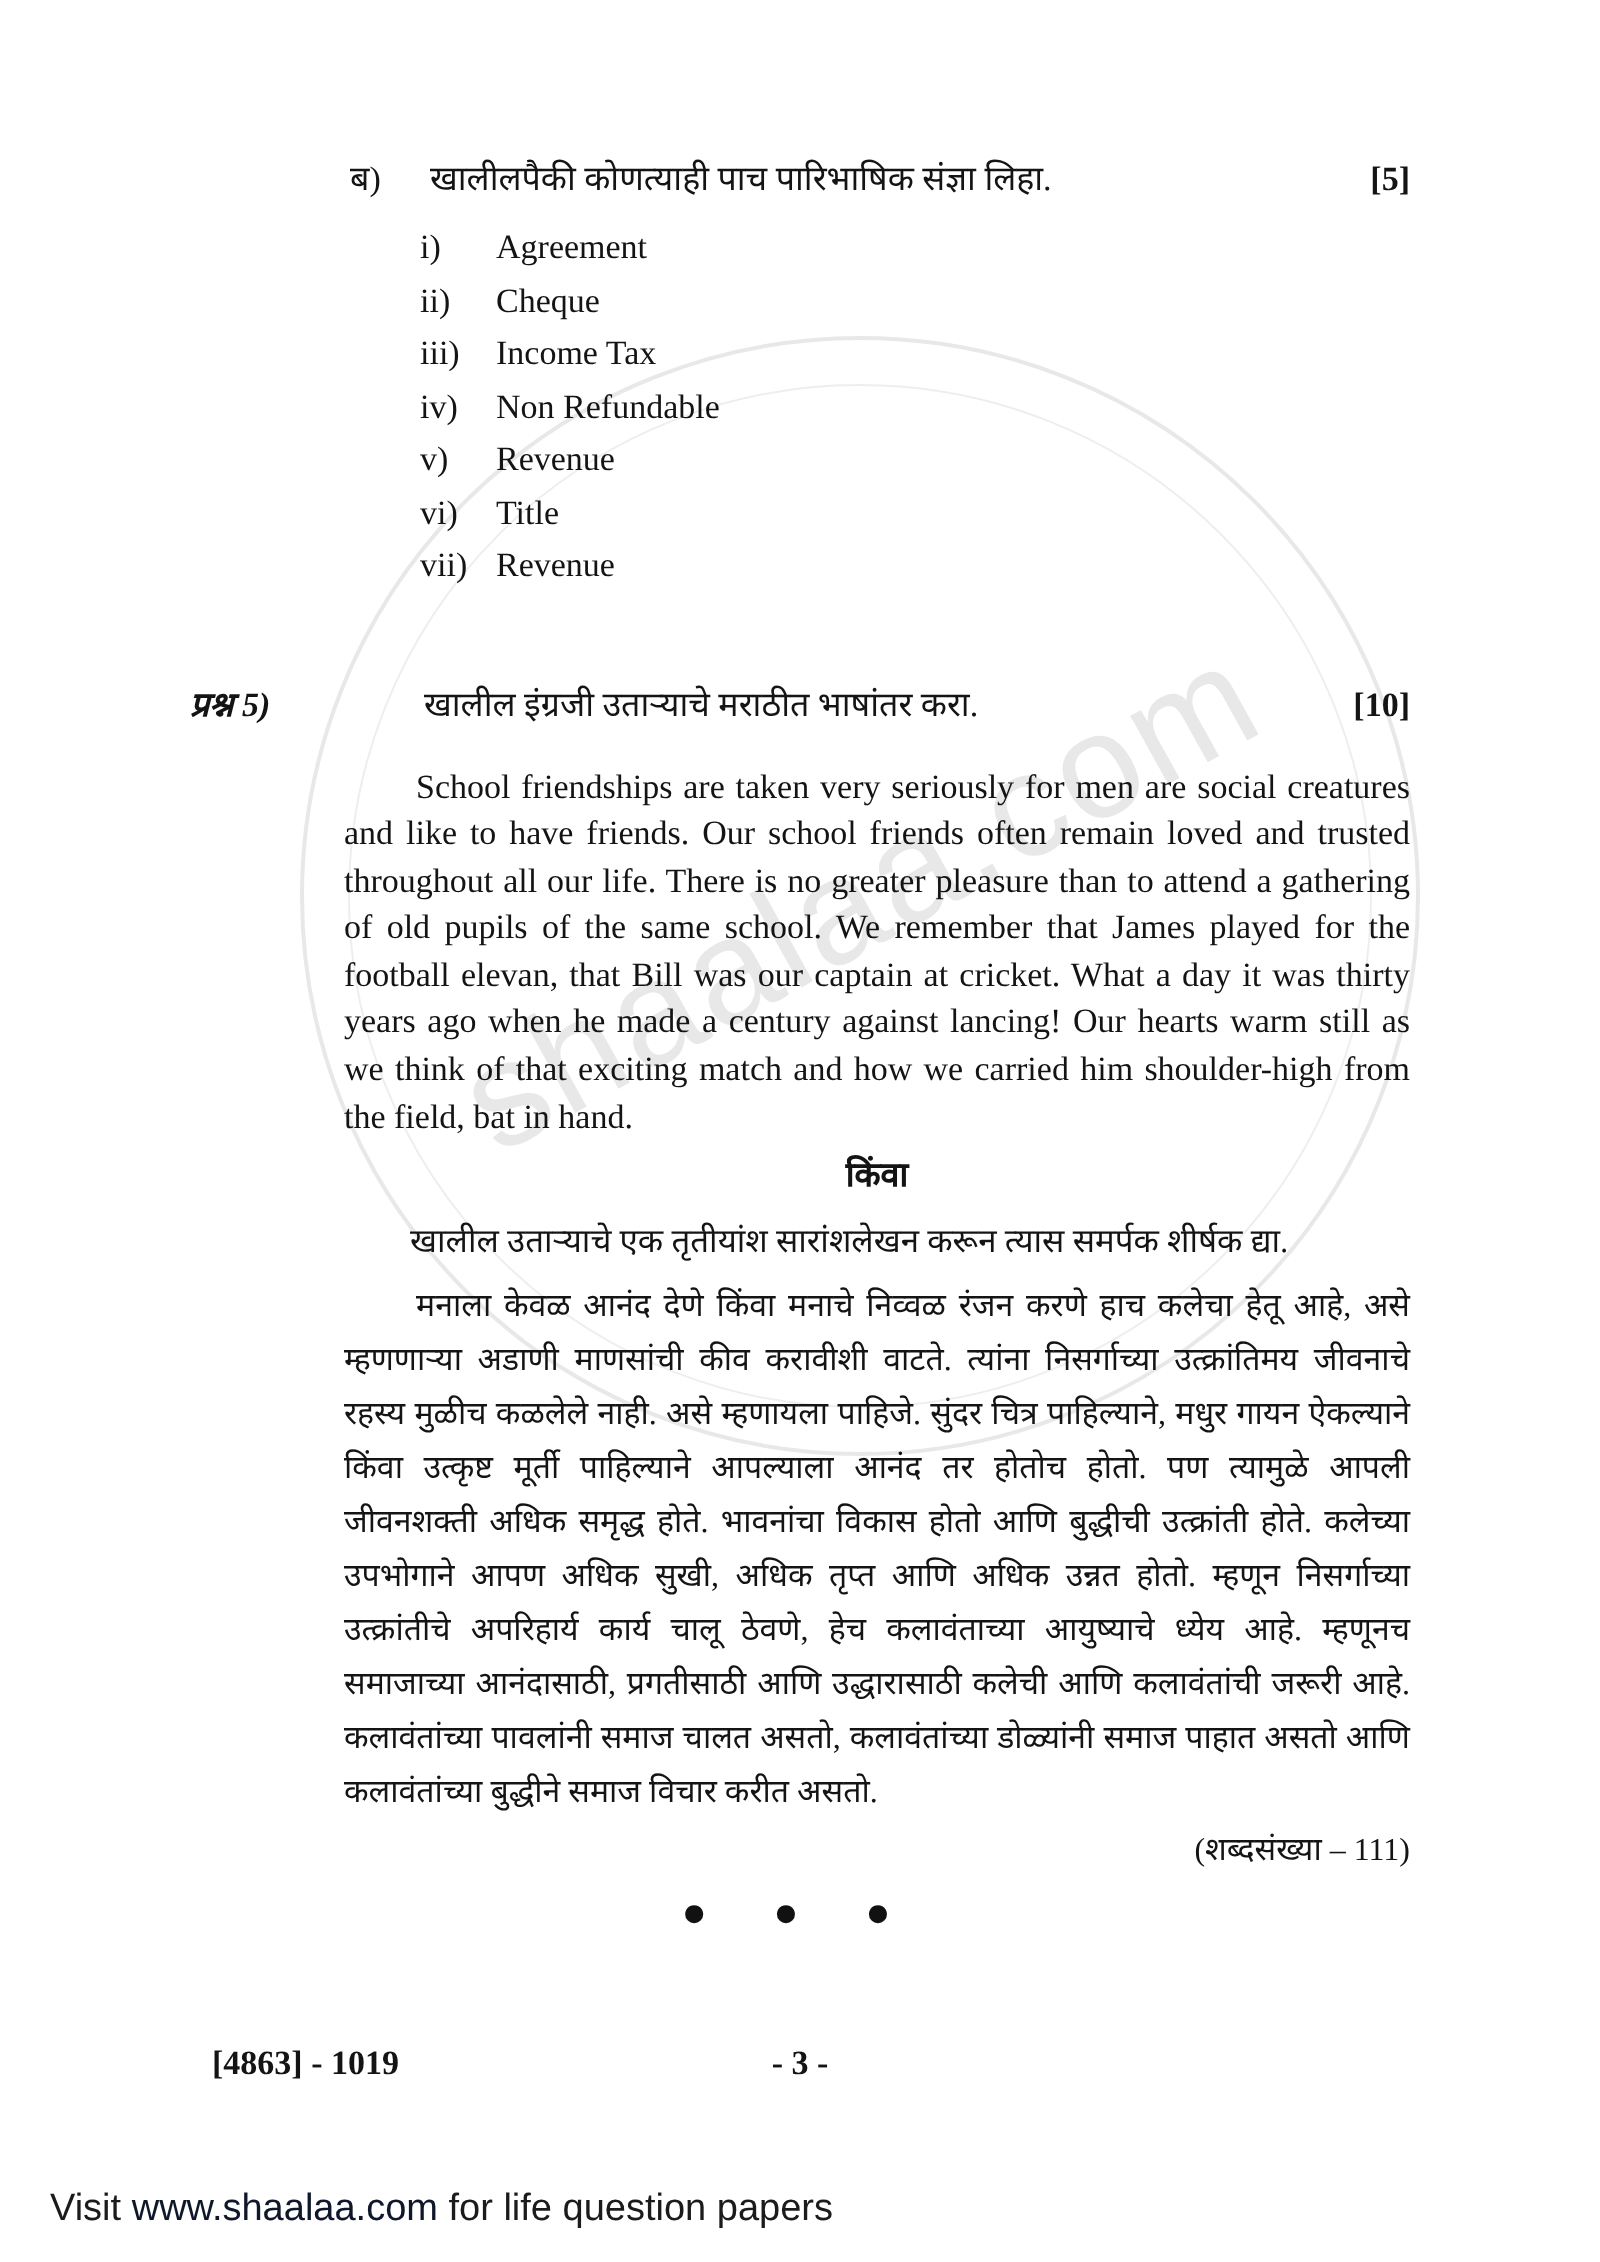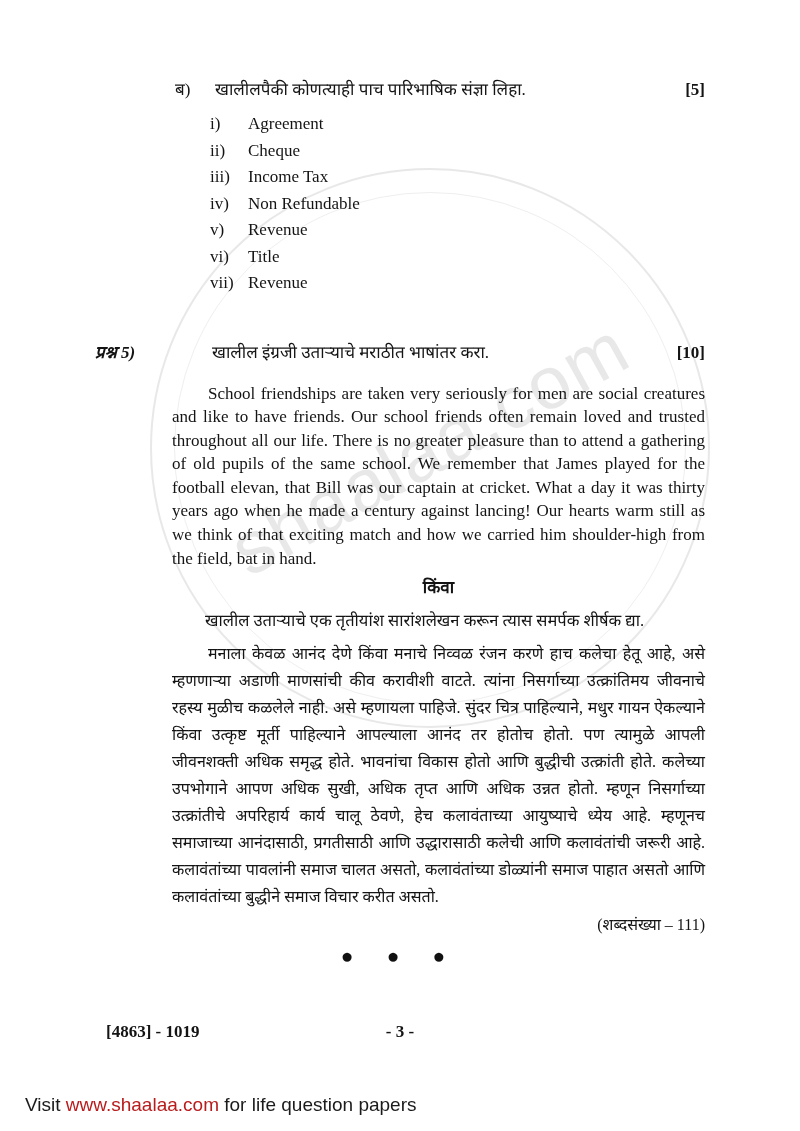--- a/index.html
+++ b/index.html
@@ -189,14 +189,14 @@
   <div class="dots">● ● ●</div>
 
 </div>
 
 <div class="footer-row">
   <span class="paper-code">[4863] - 1019</span>
   <span class="page-num">- 3 -</span>
 </div>
 
 <div class="site-footer">
-  <span>Visit </span><a href="#" class="site-link" style="color: #b91c1c;">www.shaalaa.com</a><span> for life question papers</span>
+  <span>Visit </span><a href="#" class="site-link" style="color: #0f172a;">www.shaalaa.com</a><span> for life question papers</span>
 </div>
 
 </body></html>

